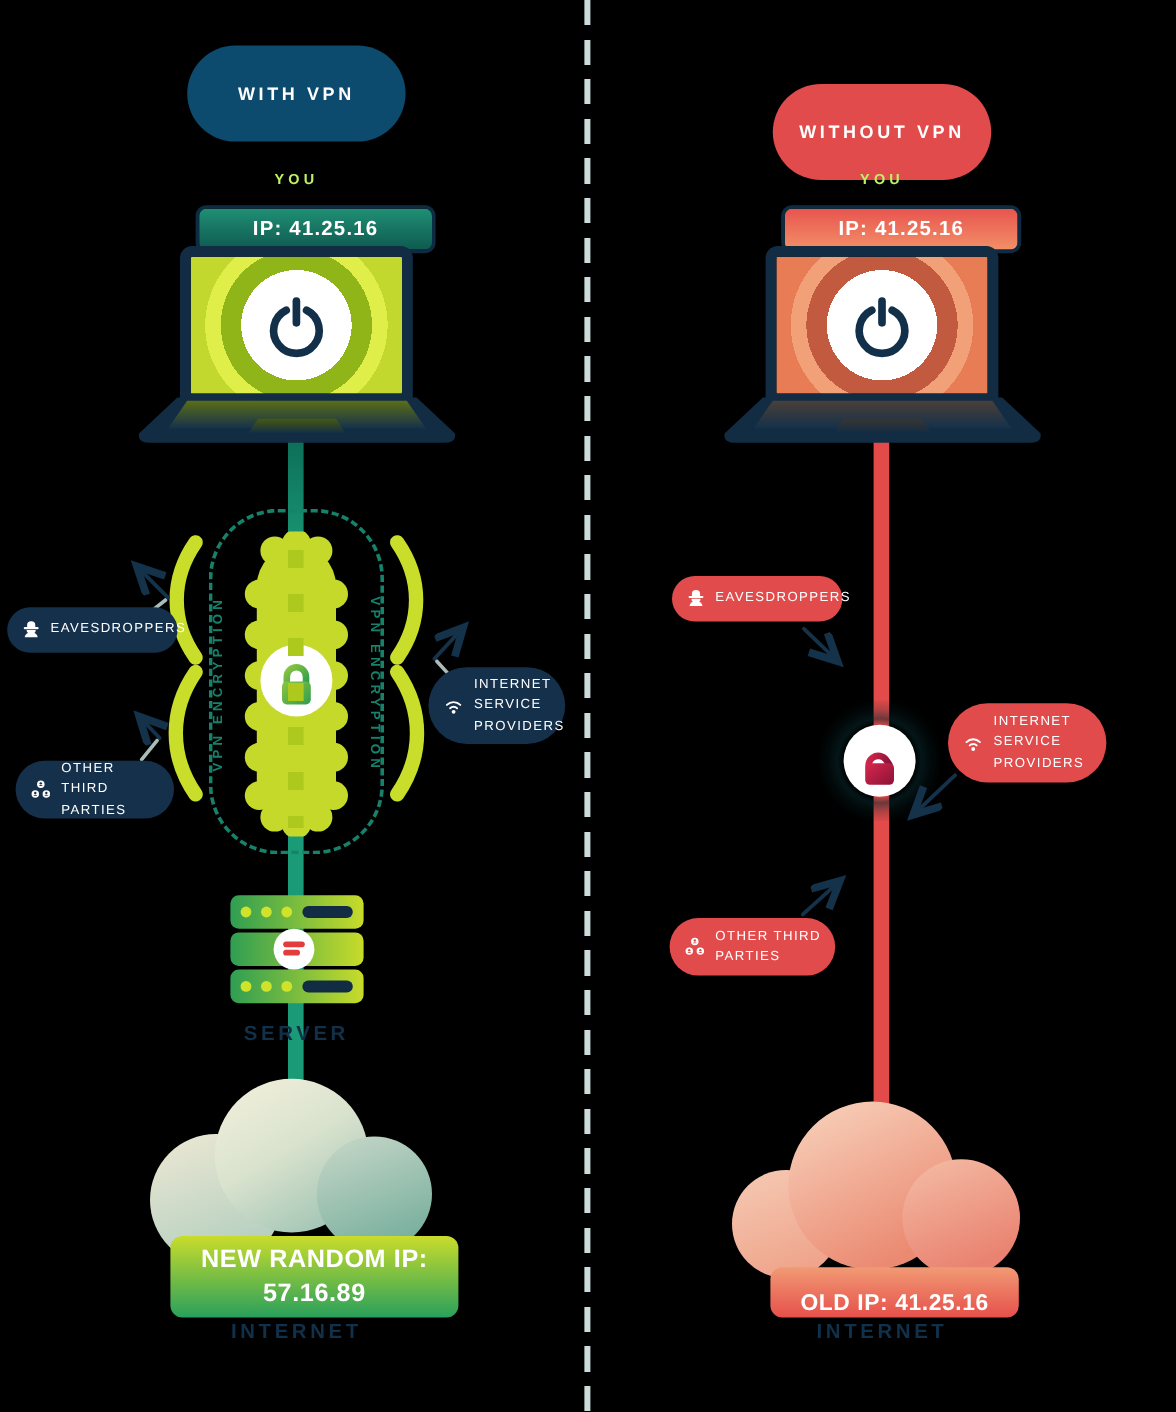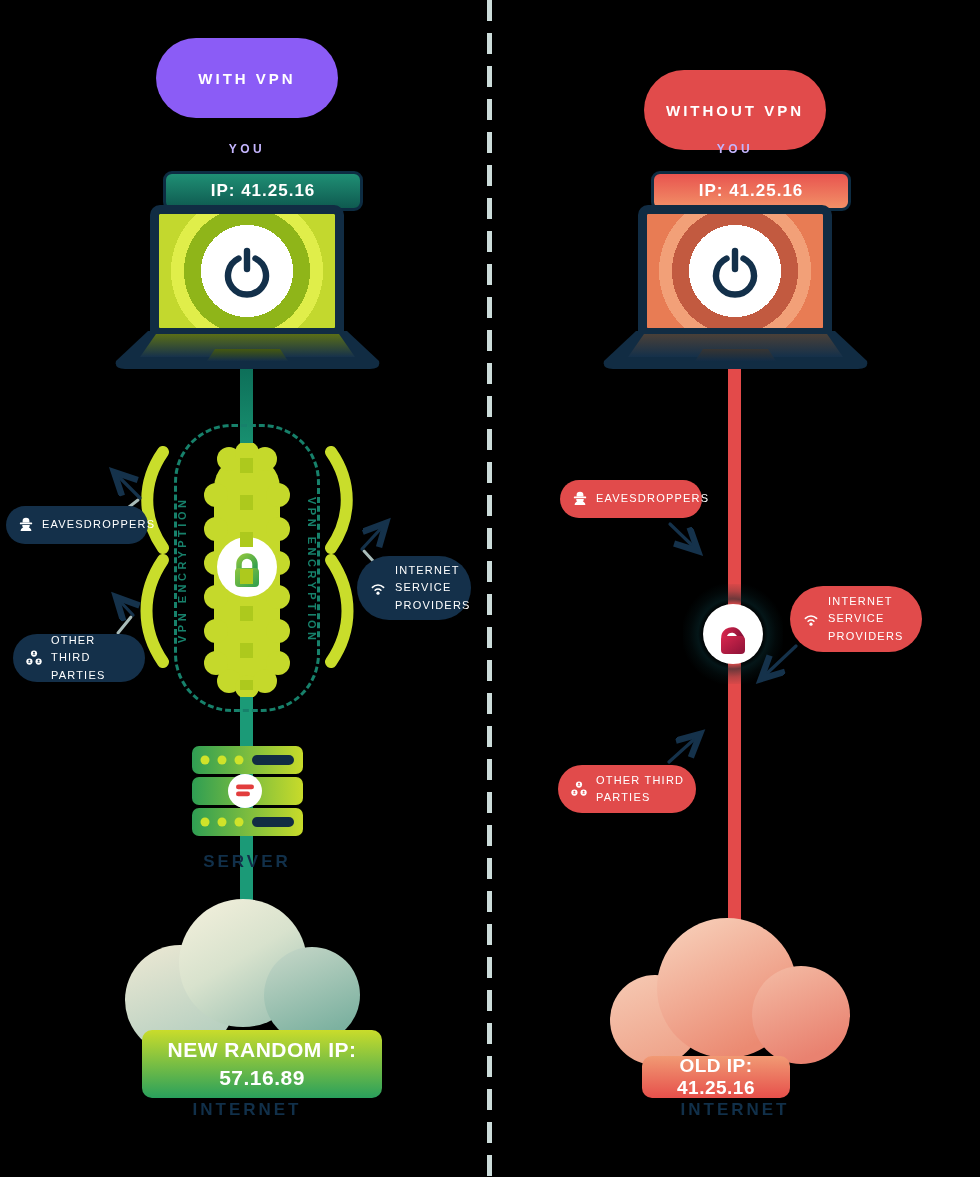--- a/index.html
+++ b/index.html
@@ -4,23 +4,23 @@
 <style>
   html,body{margin:0;padding:0;background:#000;}
   .canvas{position:relative;width:980px;height:1177px;background:#000;overflow:hidden;
           font-family:"Liberation Sans",sans-serif;}
   .abs{position:absolute;}
   .divider{left:487px;top:0;width:5px;height:1177px;
     background:repeating-linear-gradient(to bottom,#ccdcda 0 21px,transparent 21px 33px);z-index:1;}
   
   .hdr{width:182px;height:80px;border-radius:41px;display:flex;align-items:center;justify-content:center;
        color:#fff;font-weight:bold;font-size:15px;letter-spacing:3px;z-index:2;}
-  .hdr-teal{background:#8b5cf6;align-items:center;}
+  .hdr-teal{background:#0c4a6e;align-items:center;}
   .hdr-red{background:#e14b4b;margin-top:32px;}
-  .you{width:182px;text-align:center;color:#c4b5fd;font-weight:bold;font-size:12px;letter-spacing:3.5px;z-index:2;}
+  .you{width:182px;text-align:center;color:#bef264;font-weight:bold;font-size:12px;letter-spacing:3.5px;z-index:2;}
   .ipbadge{width:200px;height:40px;border-radius:9px;border:3px solid #0d2c42;box-sizing:border-box;
        display:flex;align-items:center;justify-content:center;color:#fff;font-weight:bold;font-size:17px;
        letter-spacing:1px;z-index:2;}
   .ip-teal{background:linear-gradient(180deg,#1f8f74,#0f5a50);}
   .ip-red{background:linear-gradient(180deg,#e8544f,#f29067);}
   
   .screen{width:194px;height:130px;border:9px solid #112c43;border-bottom-width:7px;border-radius:10px 10px 0 0;
       box-sizing:border-box;display:flex;align-items:center;justify-content:center;z-index:3;}
   .scr-green{background:radial-gradient(circle at 50% 50%,#ffffff 0 46px,#8fb519 46px 63px,#e0ee4a 63px 76px,#c3d82e 76px 104px,#9cba16 104px 118px,#c9dd2b 118px 100%);}
   .scr-red{background:radial-gradient(circle at 50% 50%,#ffffff 0 46px,#c25a40 46px 63px,#f2a078 63px 76px,#e87c54 76px 104px,#d6663f 104px 118px,#ee946c 118px 100%);}
@@ -363,18 +363,18 @@
       </linearGradient>
       <linearGradient id="cr3" x1="0" y1="0" x2="0.4" y2="1">
         <stop offset="0" stop-color="#f4bda6"></stop>
           <stop offset="1" stop-color="#e98270"></stop>
       </linearGradient>
     </defs>
     <circle cx="55" cy="130" r="45" fill="url(#cr2)"></circle>
     <circle cx="127" cy="98" r="70" fill="url(#cr1)"></circle>
     <circle cx="201" cy="125" r="49" fill="url(#cr3)"></circle>
   </svg>
-  <div class="abs band band-red" style="left:642px;top:1056px;width:148px;height:42px;">
+  <div class="abs band band-red" style="left:642px;top:1056px;width:207px;height:42px;align-items:flex-end;">
     <span class="txt">OLD IP: 41.25.16</span>
   </div>
   <div class="abs small-label" style="left:635px;top:1100px;width:200px;">INTERNET</div>
 
 </div>
 
 </body></html>

